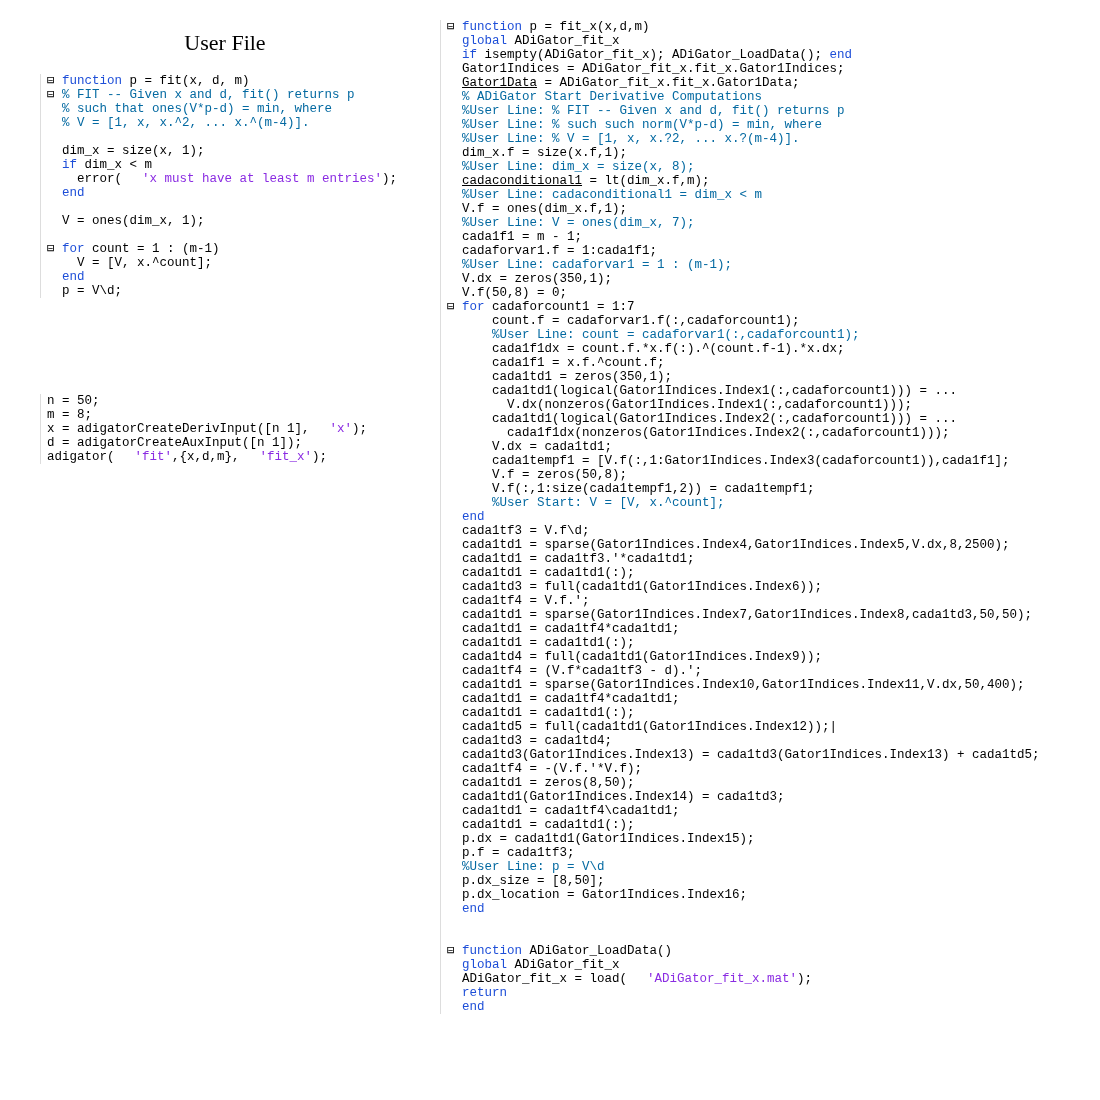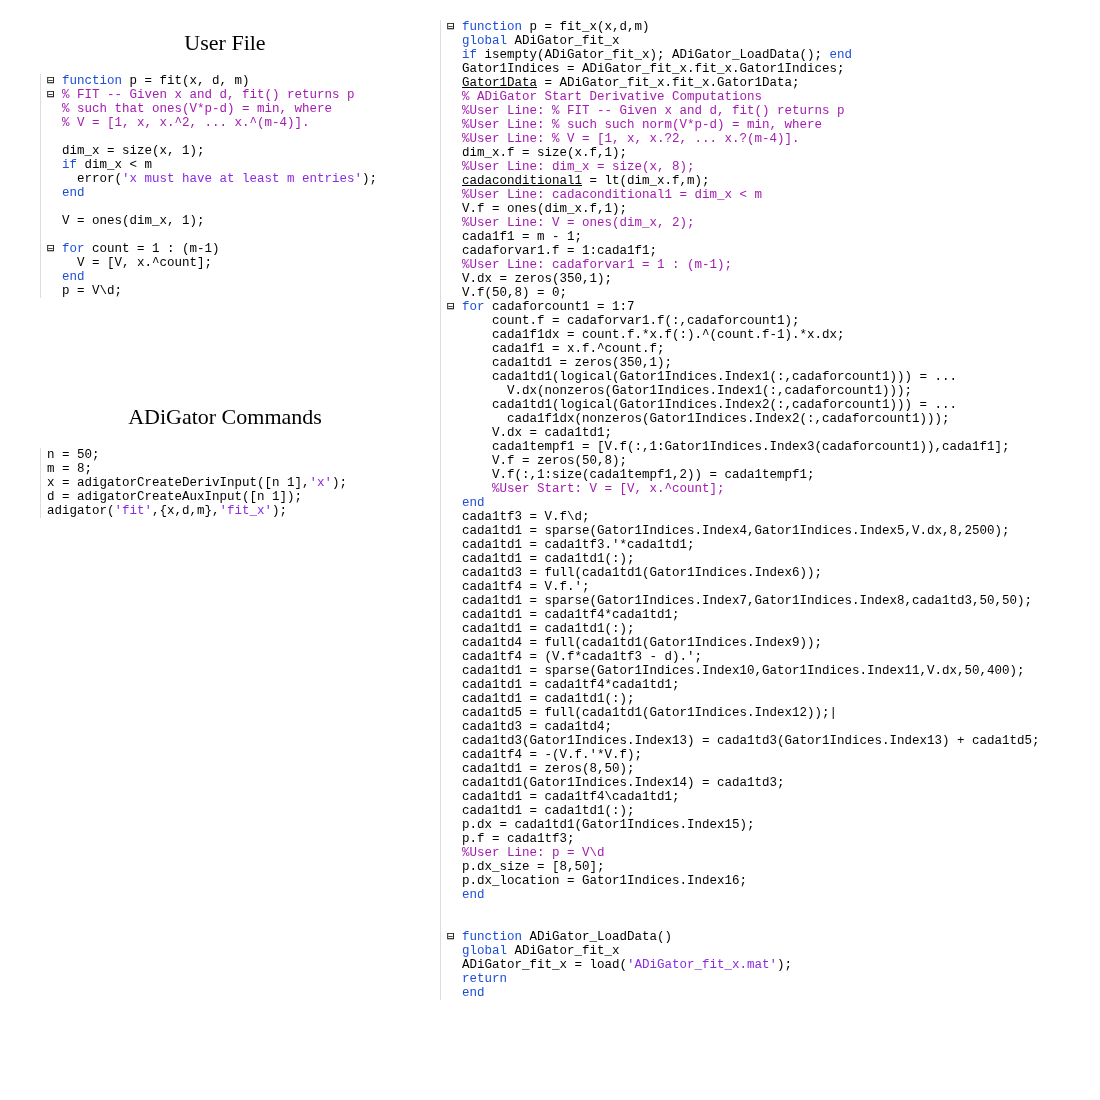--- a/index.html
+++ b/index.html
@@ -41,22 +41,22 @@
   }
   pre.code::before {
     content: '';
     position: absolute;
     left: -8px;
     top: 0;
     bottom: 0;
     width: 6px;
   }
   .kw { color: #1d4ed8; font-weight: normal; }
-  .cm { color: #a21caf; }
-  .str { color: #8a2be2; }
+  .cm { color: #0369a1; }
+  .str { color: #8a2be2; margin-left: 20px; }
   .spacer { height: 48px; }
 </style>
 </head>
 <body>
 
 <div class="columns">
 
   <div class="left-col">
     <h2 class="section-title">User File</h2>
     <pre class="code" id="user-file-code">⊟ <span class="kw">function</span> p = fit(x, d, m)
@@ -73,21 +73,20 @@
   
 ⊟ <span class="kw">for</span> count = 1 : (m-1)
     V = [V, x.^count];
   <span class="kw">end</span>
   p = V\d;
 </pre>
 
     <div class="spacer"></div>
     <div class="spacer"></div>
 
-    <h2 class="section-title">ADiGator Commands</h2>
     <pre class="code" id="adigator-commands-code">n = 50;
 m = 8;
 x = adigatorCreateDerivInput([n 1],<span class="str">'x'</span>);
 d = adigatorCreateAuxInput([n 1]);
 adigator(<span class="str">'fit'</span>,{x,d,m},<span class="str">'fit_x'</span>);
 </pre>
   </div>
 
   <div class="right-col">
     <pre class="code" id="generated-file-code">⊟ <span class="kw">function</span> p = fit_x(x,d,m)
@@ -97,28 +96,29 @@
   <u>Gator1Data</u> = ADiGator_fit_x.fit_x.Gator1Data;
   <span class="cm">% ADiGator Start Derivative Computations</span>
   <span class="cm">%User Line: % FIT -- Given x and d, fit() returns p</span>
   <span class="cm">%User Line: % such such norm(V*p-d) = min, where</span>
   <span class="cm">%User Line: % V = [1, x, x.?2, ... x.?(m-4)].</span>
   dim_x.f = size(x.f,1);
   <span class="cm">%User Line: dim_x = size(x, 8);</span>
   <u>cadaconditional1</u> = lt(dim_x.f,m);
   <span class="cm">%User Line: cadaconditional1 = dim_x &lt; m</span>
   V.f = ones(dim_x.f,1);
-  <span class="cm">%User Line: V = ones(dim_x, 2);</span>
+  <span class="cm">%User Line: V = ones(dim_x, 7);</span>
   cada1f1 = m - 1;
   cadaforvar1.f = 1:cada1f1;
   <span class="cm">%User Line: cadaforvar1 = 1 : (m-1);</span>
   V.dx = zeros(350,1);
   V.f(50,8) = 0;
 ⊟ <span class="kw">for</span> cadaforcount1 = 1:7
       count.f = cadaforvar1.f(:,cadaforcount1);
+      <span class="cm">%User Line: count = cadaforvar1(:,cadaforcount1);</span>
       cada1f1dx = count.f.*x.f(:).^(count.f-1).*x.dx;
       cada1f1 = x.f.^count.f;
       cada1td1 = zeros(350,1);
       cada1td1(logical(Gator1Indices.Index1(:,cadaforcount1))) = ...
         V.dx(nonzeros(Gator1Indices.Index1(:,cadaforcount1)));
       cada1td1(logical(Gator1Indices.Index2(:,cadaforcount1))) = ...
         cada1f1dx(nonzeros(Gator1Indices.Index2(:,cadaforcount1)));
       V.dx = cada1td1;
       cada1tempf1 = [V.f(:,1:Gator1Indices.Index3(cadaforcount1)),cada1f1];
       V.f = zeros(50,8);

